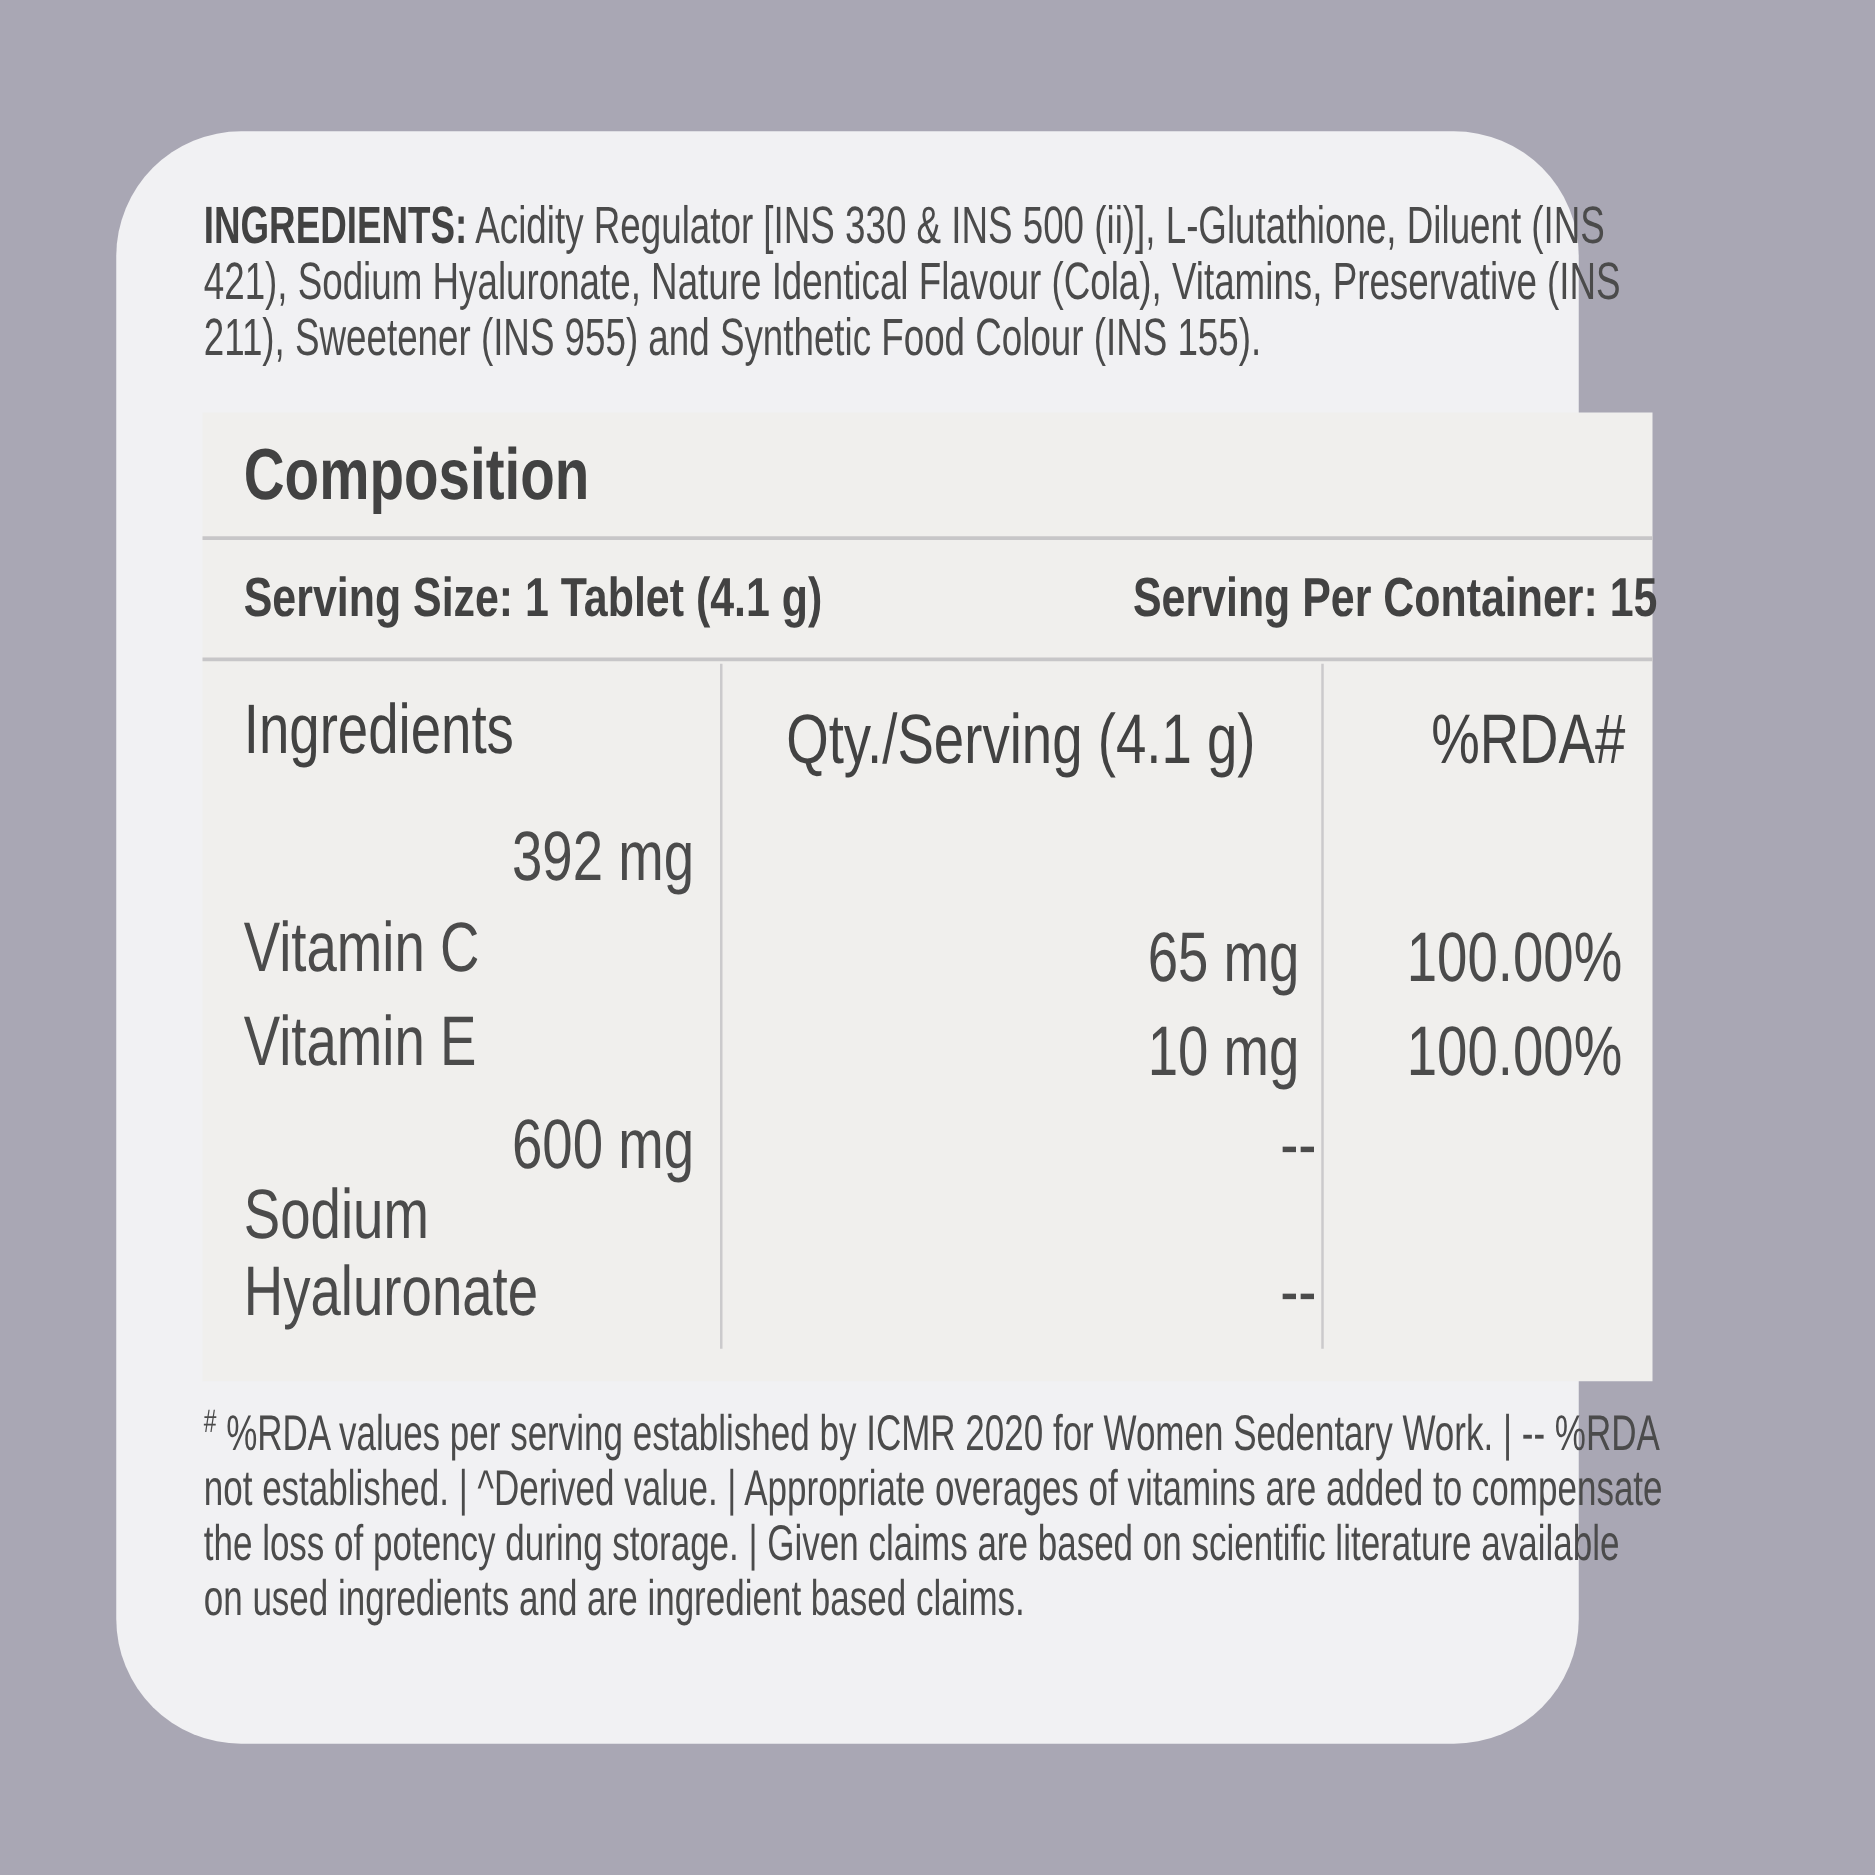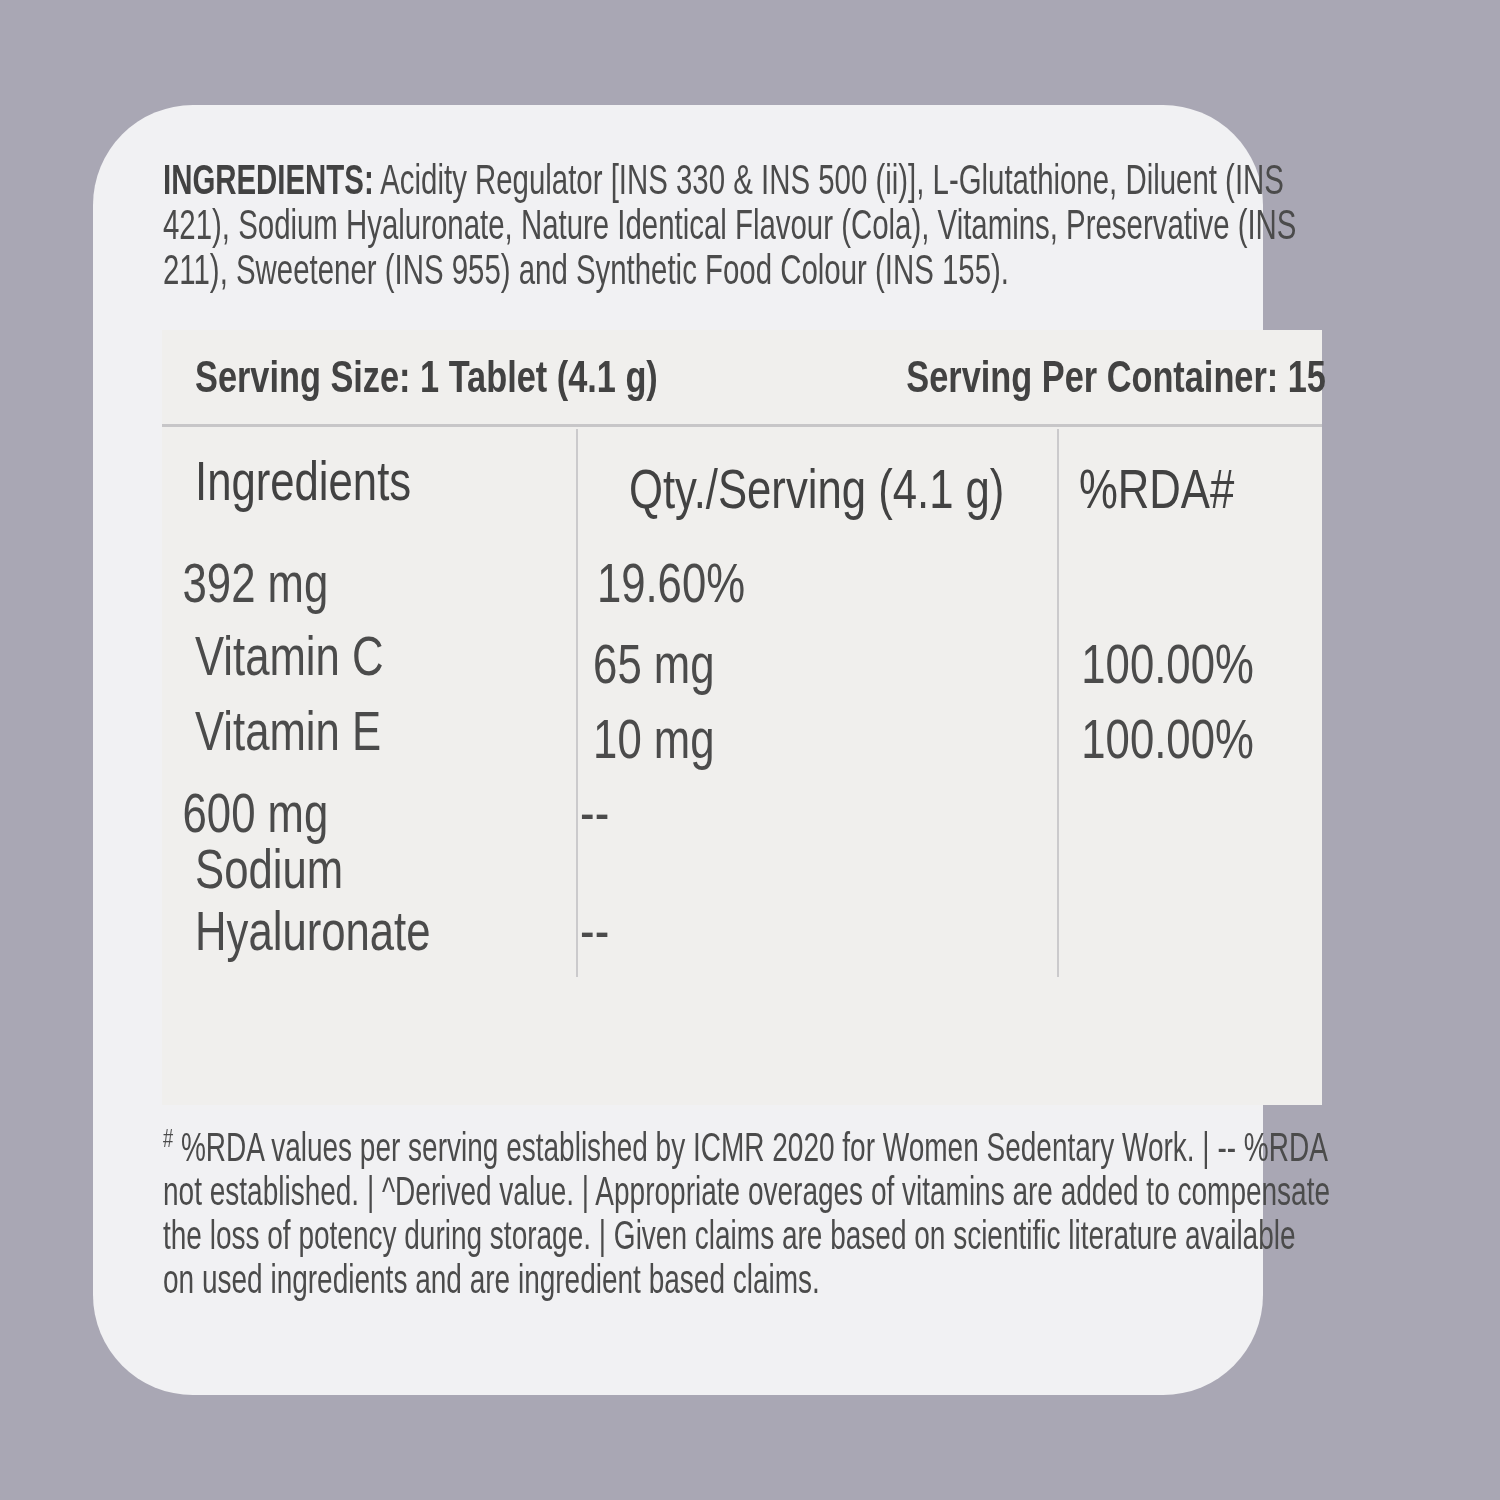--- a/index.html
+++ b/index.html
@@ -83,21 +83,21 @@
     align-items:center;
     font-size:56px;
   }
   .trow.thead{height:106px;font-weight:normal;color:var(--text-bold);}
   .trow.r0{height:82px;}
   .trow.r1{height:75px;}
   .trow.r2{height:74px;}
   .trow.r3{height:70px;}
   .trow.r4{height:143px;align-items:end;padding-bottom:14px;}
   .cell-name{padding-left:33px;}
-  .cell-qty,.cell-rda{text-align:left;margin-top:16px;}
+  .cell-qty,.cell-rda{text-align:right;margin-top:16px;}
   .name-lines div{line-height:62px;}
   .trow sup{font-size:62%;vertical-align:super;line-height:0;}
 
   .footnote{
     position:absolute;
     left:70px; top:1020px;
     width:1170px;
     font-size:40px;
     line-height:44px;
   }
@@ -109,39 +109,41 @@
 <div class="card">
 
   <div class="ingredients-para">
     <div class="cond-p">
       <strong>INGREDIENTS:</strong><span> Acidity Regulator [INS 330 &amp; INS 500 (ii)], L-Glutathione, Diluent (INS 421), Sodium Hyaluronate, Nature Identical Flavour (Cola), Vitamins, Preservative (INS 211), Sweetener (INS 955)  and Synthetic Food Colour (INS 155).</span>
     </div>
   </div>
 
   <div class="panel">
 
+    <div class="comp-header">
+      <span class="cond-l">Composition</span>
+    </div>
 
     <div class="serving-row">
       <span class="cond-l">Serving Size: 1 Tablet (4.1 g)</span>
       <span class="cond-r">Serving Per Container: 15</span>
     </div>
 
     <div class="ctable">
       <div class="vline v1"></div>
       <div class="vline v2"></div>
 
       <div class="trow thead">
         <div class="cell-name"><span class="cond-l">Ingredients</span></div>
         <div class="cell-qty"><span class="cond-c">Qty./Serving (4.1 g)</span></div>
         <div class="cell-rda"><span class="cond-c">%RDA#</span></div>
       </div>
 
       <div class="trow r0">
         <div class="cell-qty"><span class="cond-c">392 mg</span></div>
-        <div class="cell-rda"><span class="cond-c">19.60%</span></div>
       </div>
 
       <div class="trow r1">
         <div class="cell-name"><span class="cond-l"><span>Vitamin C</span><sup></sup></span></div>
         <div class="cell-qty"><span class="cond-c">65 mg</span></div>
         <div class="cell-rda"><span class="cond-c">100.00%</span></div>
       </div>
 
       <div class="trow r2">
         <div class="cell-name"><span class="cond-l"><span>Vitamin E</span><sup></sup></span></div>

